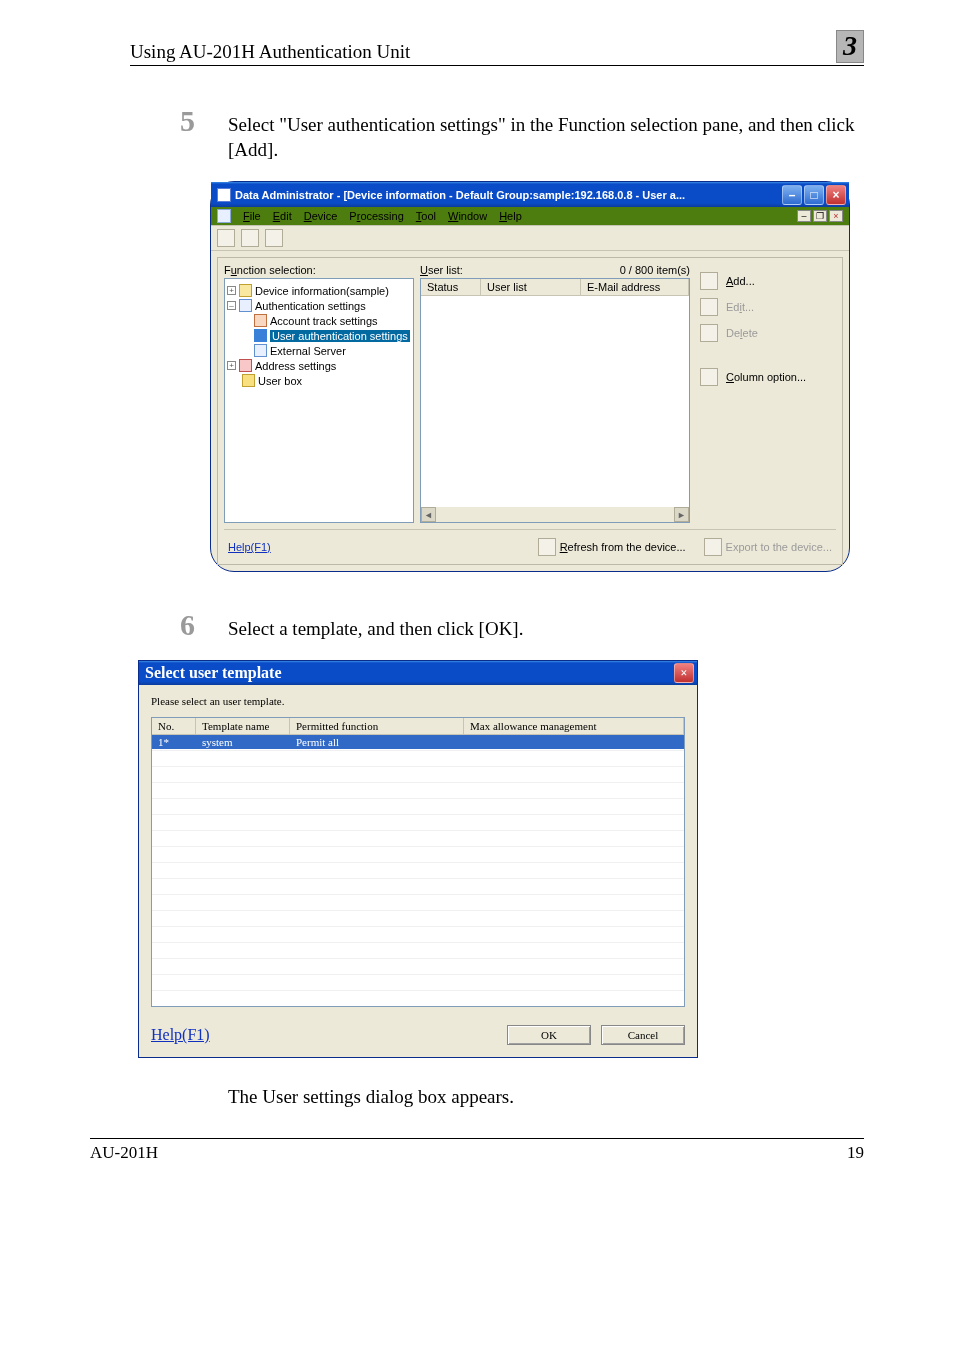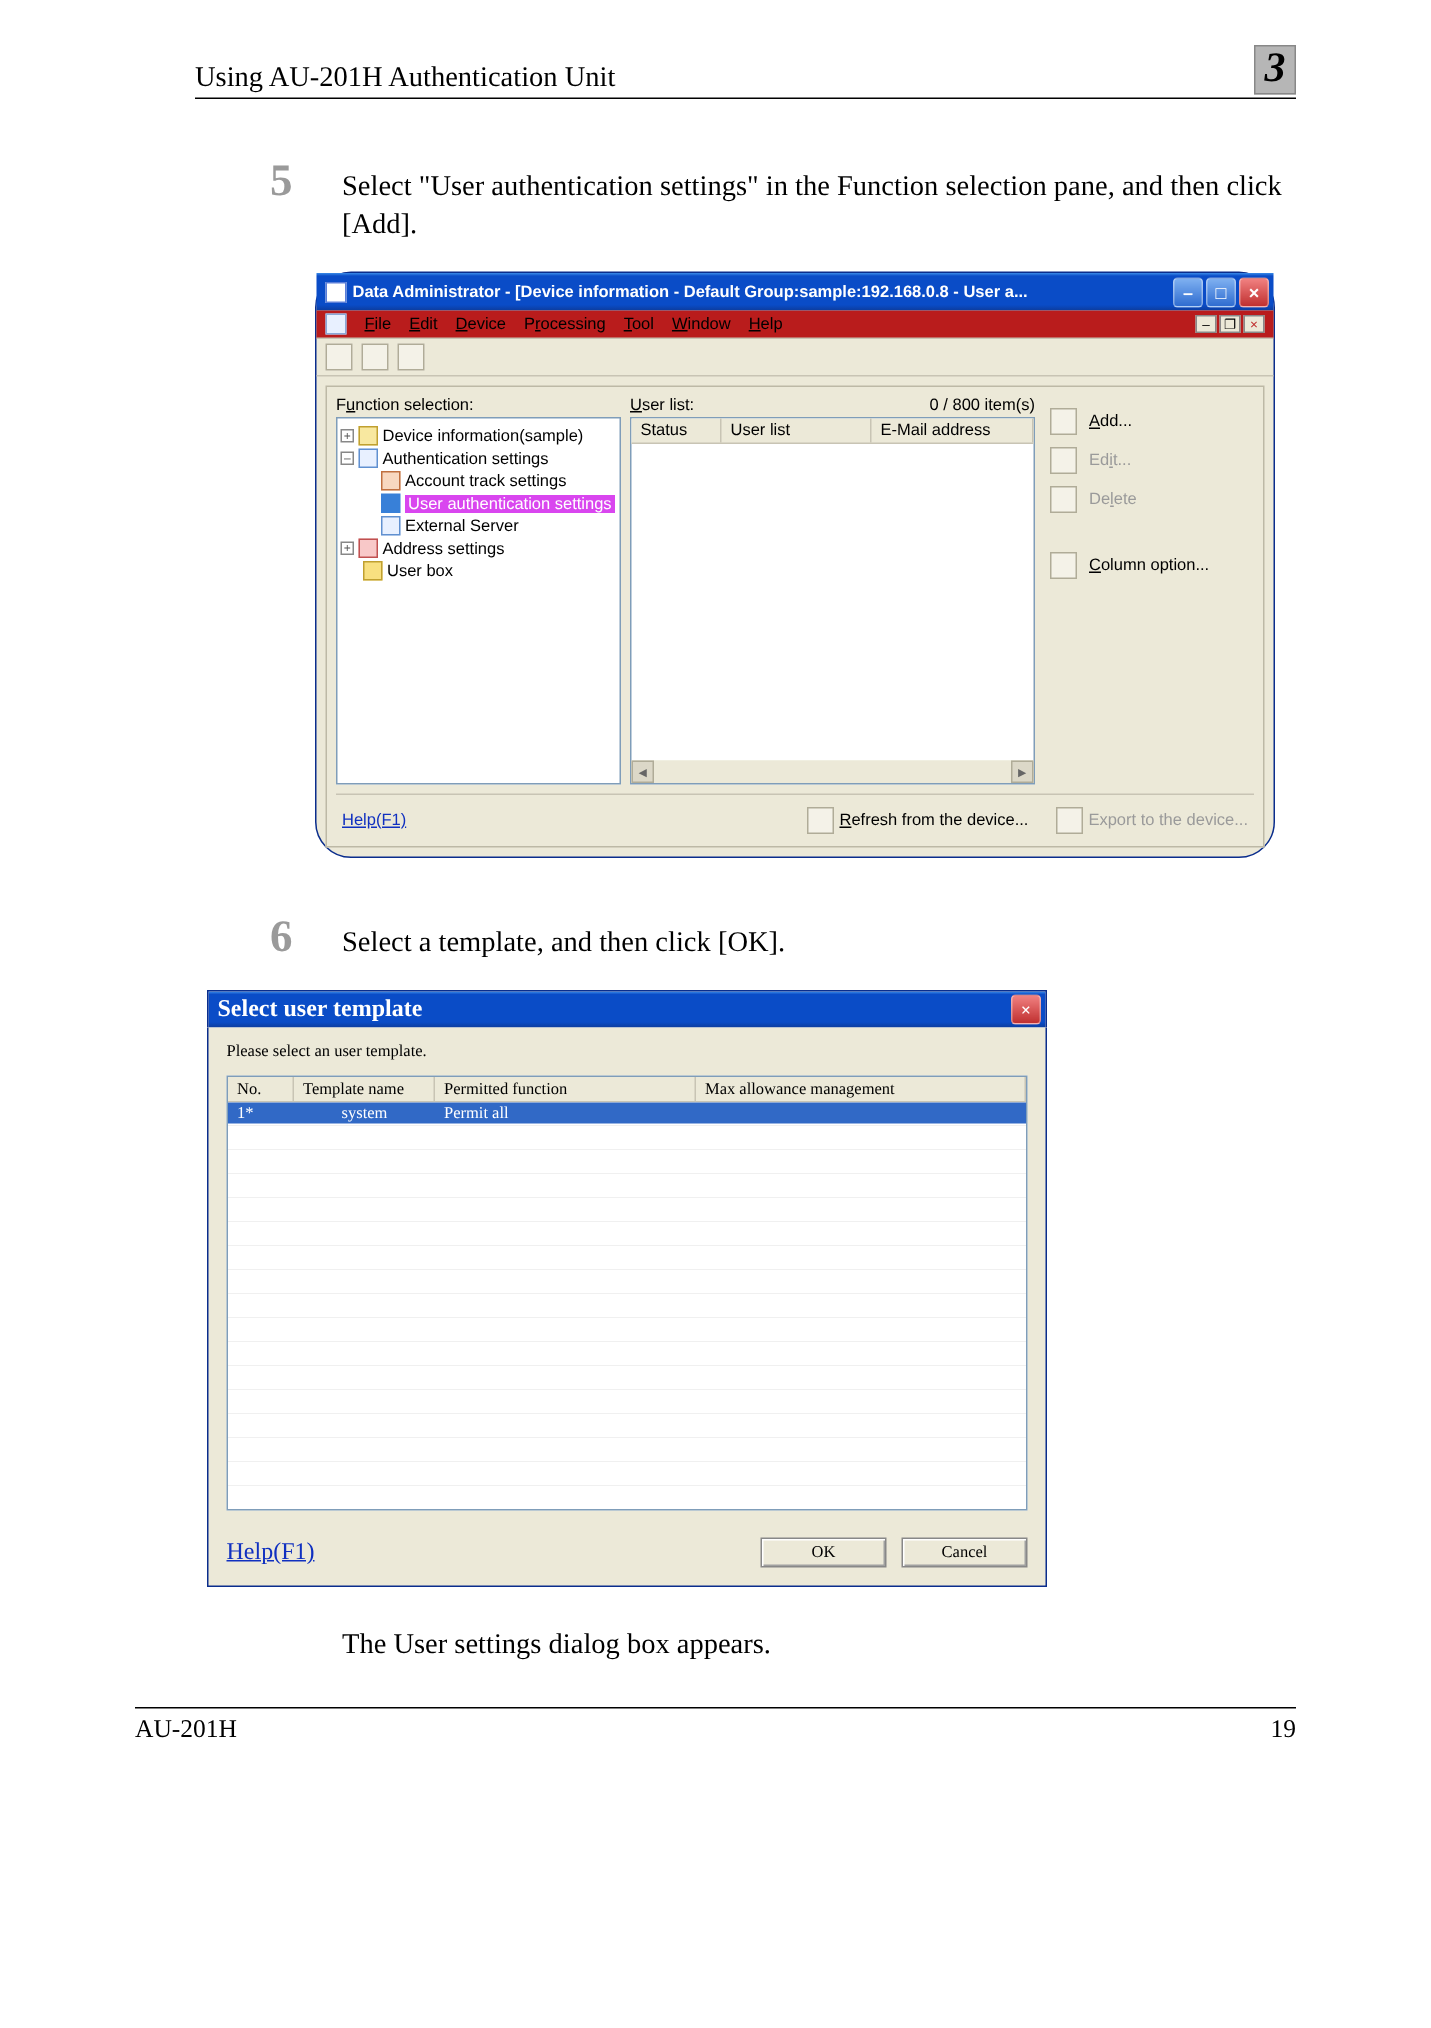--- a/index.html
+++ b/index.html
@@ -18,21 +18,21 @@
   
   .xp-window { border: 1px solid #0a2d8c; background: #ece9d8; font-family: Tahoma, sans-serif; font-size: 11px; }
   .xp-title { background: linear-gradient(to bottom, #3a8be8 0%, #0a4cc7 8%, #0a4cc7 85%, #0c3c9e 100%); color: #fff; display: flex; align-items: center; height: 25px; padding: 0 3px 0 6px; font-weight: bold; }
   .xp-title-icon { width: 14px; height: 14px; background: #fff; margin-right: 4px; border: 1px solid #5a7ed8; }
   .xp-title-text { flex: 1; white-space: nowrap; overflow: hidden; }
   .xp-ctrl { display: flex; gap: 2px; }
   .xp-btn { width: 20px; height: 20px; border-radius: 3px; display: flex; align-items: center; justify-content: center; font-weight: bold; font-size: 12px; color: #fff; border: 1px solid rgba(255,255,255,.4); }
   .xp-min { background: linear-gradient(#7eb0f0,#2f6cd0); }
   .xp-max { background: linear-gradient(#7eb0f0,#2f6cd0); }
   .xp-close { background: linear-gradient(#f08080,#c03030); }
-  .menu-bar { background: #b91c1c; padding: 2px 6px; display: flex; align-items: center; gap: 12px; color: #000; border-bottom: 1px solid #c8c4b4; }
+  .menu-bar { background: #4d7c0f; padding: 2px 6px; display: flex; align-items: center; gap: 12px; color: #000; border-bottom: 1px solid #c8c4b4; }
   .menu-bar .mdi-icon { width: 14px; height: 14px; border: 1px solid #8aa8d8; background: #e8f0ff; }
   .menu-bar span u { text-decoration: underline; }
   .mdi-ctrl { margin-left: auto; display: flex; gap: 2px; align-items: center; }
   .mdi-ctrl .mini { width: 14px; height: 12px; background: #ece9d8; border: 1px solid #888; font-size: 9px; display:flex; align-items:center; justify-content:center; }
   .toolbar { padding: 3px 6px; display: flex; gap: 6px; border-bottom: 1px solid #c8c4b4; }
   .tb-icon { width: 18px; height: 18px; background: #f4f2e8; border: 1px solid #b0ac98; }
   .inner-pane { margin: 6px; border: 1px solid #bdb9a6; background: #ece9d8; padding: 6px; }
   .two-col { display: flex; gap: 6px; }
   .left-col { width: 190px; }
   .mid-col { flex: 1; }
@@ -43,21 +43,21 @@
   .tree-pm { width: 9px; height: 9px; border: 1px solid #888; font-size: 8px; line-height: 7px; text-align: center; color: #555; flex-shrink:0; }
   .tree-ind { display: inline-block; }
   .tree-ic { width: 13px; height: 13px; flex-shrink:0; }
   .ic-device { background: #f8e8a0; border:1px solid #c0a030; }
   .ic-auth { background: #e8f0ff; border:1px solid #6090d0; }
   .ic-acct { background: #f8d8c0; border:1px solid #c07040; }
   .ic-user { background: #3880d8; }
   .ic-ext { background: #e8f0ff; border:1px solid #6090d0; }
   .ic-addr { background: #f8c8c8; border:1px solid #c05050; }
   .ic-box { background: #f8e080; border:1px solid #c0a030; }
-  .tree-sel { background: #d946ef; color: #fff; padding: 0 2px; }
+  .tree-sel { background: #0369a1; color: #fff; padding: 0 2px; }
   .list-head-row { display:flex; justify-content: space-between; align-items: center; margin-bottom: 2px;}
   .list-box { background: #fff; border: 1px solid #7f9db9; height: 245px; position: relative; }
   .list-header { background: #ece9d8; display: flex; border-bottom: 1px solid #c8c4b4; }
   .list-header div { padding: 2px 6px; border-right: 1px solid #c8c4b4; font-size: 11px; }
   .list-scroll { position: absolute; bottom: 0; left:0; right:0; height: 15px; background: #ece9d8; display:flex; }
   .scroll-l, .scroll-r { width: 15px; background: #dcd8c8; border:1px solid #b0ac98; font-size:9px; display:flex; align-items:center; justify-content:center; color:#666;}
   .scroll-track { flex:1; background:#ece9d8; }
   .side-btn { display: flex; align-items: center; gap: 8px; padding: 4px 2px; color: #888; }
   .side-btn.active { color: #000; }
   .side-btn .sb-ic { width: 18px; height: 18px; background: #f4f2e8; border: 1px solid #b0ac98; flex-shrink:0; }
@@ -243,21 +243,21 @@
       <div class="dlg-list">
         <div class="dlg-list-head">
           <div style="width:44px;">No.</div>
           <div style="width:94px;">Template name</div>
           <div style="width:174px;">Permitted function</div>
           <div style="flex:1;">Max allowance management</div>
         </div>
         <div class="dlg-grid" style="height:270px;">
           <div class="dlg-list-row sel">
             <div style="width:44px;">1*</div>
-            <div style="width:94px;text-align:center;">system</div>
+            <div style="width:94px;">system</div>
             <div style="width:174px;">Permit all</div>
             <div style="flex:1;"></div>
           </div>
         </div>
       </div>
       <div class="dlg-bottom">
         <span class="help-link">Help(F1)</span>
         <span style="flex:1;"></span>
         <div class="dlg-btn">OK</div>
         <div class="dlg-btn">Cancel</div>

